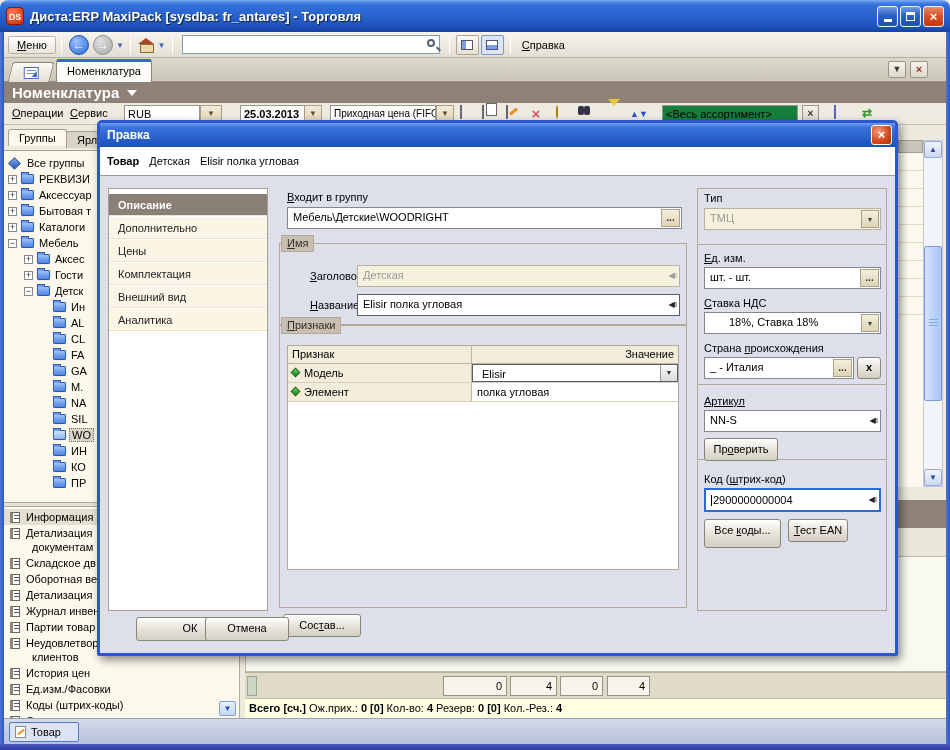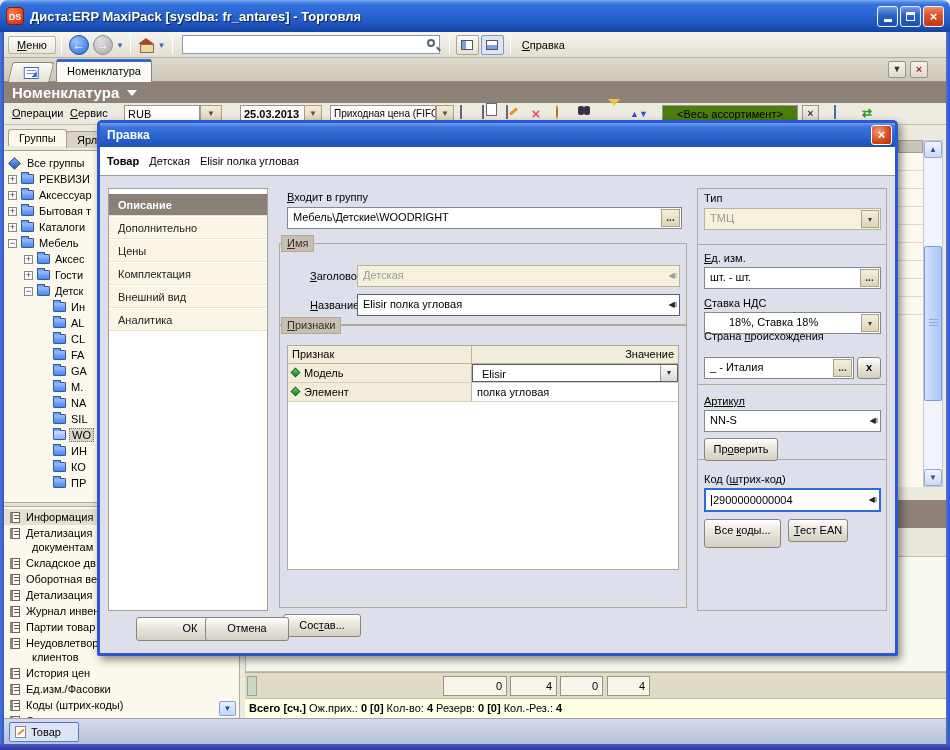--- a/index.html
+++ b/index.html
@@ -236,21 +236,21 @@
     <span class="sfield" style="left:326px; width:106px; font-size:10px;">Приходная цена (FIFO)</span>
     <span class="sbtn" style="left:432px; width:18px;">▼</span>
     <span class="sico" style="left:456px"><span class="ico-doc"></span></span>
     <span class="sico" style="left:478px"><span class="ico-copy"></span></span>
     <span class="sico" style="left:502px"><span class="ico-edit"></span></span>
     <span class="sico ico-x" style="left:524px">×</span>
     <span class="sico" style="left:552px"><span class="ico-coin"></span></span>
     <span class="sico" style="left:580px"><span class="ico-bino"></span></span>
     <span class="sico" style="left:604px"><span class="ico-filter"></span></span>
     <span class="sico ico-sort" style="left:626px">▲▼</span>
-    <span class="sfield" style="left:658px; width:136px; background:#4d7c0f;text-align:center;">&lt;Весь ассортимент&gt;</span>
+    <span class="sfield" style="left:658px; width:136px; background:#15803d;">&lt;Весь ассортимент&gt;</span>
     <span class="sbtn" style="left:798px; width:17px; font-size:10px; color:#333; font-weight:bold; background:linear-gradient(180deg,#f2f0ea,#d8d4c6); border-color:#9a958a;">×</span>
     <span class="sico" style="left:830px"><span class="ico-grid"></span></span>
     <span class="sico ico-green" style="left:855px">⇄</span>
   </div>
 
   <div class="abs side-tab" style="left:8px; top:129px; background:#fdf8ec; z-index:2;">Группы</div>
   <div class="abs side-tab" style="left:66px; top:131px; background:#d8d3c4;">Ярлык</div>
   <div class="abs sidebar-tree" id="tree">
       <div class="trow">
         <span class="tdiamond" style="margin-left:6px"></span>
@@ -470,21 +470,21 @@
       <span>ТМЦ</span><span class="combo-btn">▼</span>
     </div>
     <div class="dlabel" style="left:604px; top:129px;"><u>Е</u>д. изм.</div>
     <div class="fld" style="left:604px; top:144px; width:177px;">
       <span>шт. - шт.</span><span class="inbtn">...</span>
     </div>
     <div class="dlabel" style="left:604px; top:174px;"><u>С</u>тавка НДС</div>
     <div class="fld" style="left:604px; top:189px; width:177px;padding-left:24px;">
       <span>18%, Ставка 18%</span><span class="combo-btn">▼</span>
     </div>
-    <div class="dlabel" style="left:604px; top:207px;">Страна <u>п</u>роисхождения</div>
+    <div class="dlabel" style="left:604px; top:219px;">Страна <u>п</u>роисхождения</div>
     <div class="fld" style="left:604px; top:234px; width:150px;">
       <span>_ - Италия</span><span class="inbtn">...</span>
     </div>
     <div class="xpbtn" style="left:757px; top:234px; width:24px; height:22px; padding-top:3px; font-weight:bold;">x</div>
     <div class="dlabel" style="left:604px; top:272px;text-decoration:underline;"><u>А</u>ртикул</div>
     <div class="fld" style="left:604px; top:287px; width:177px;">
       <span>NN-S</span><span class="mark">◀‖</span>
     </div>
     <div class="xpbtn" style="left:604px; top:315px; width:74px; height:23px;">Пр<u>о</u>верить</div>
     <div class="dlabel" style="left:604px; top:350px;">Код (<u>ш</u>трих-код)</div>

